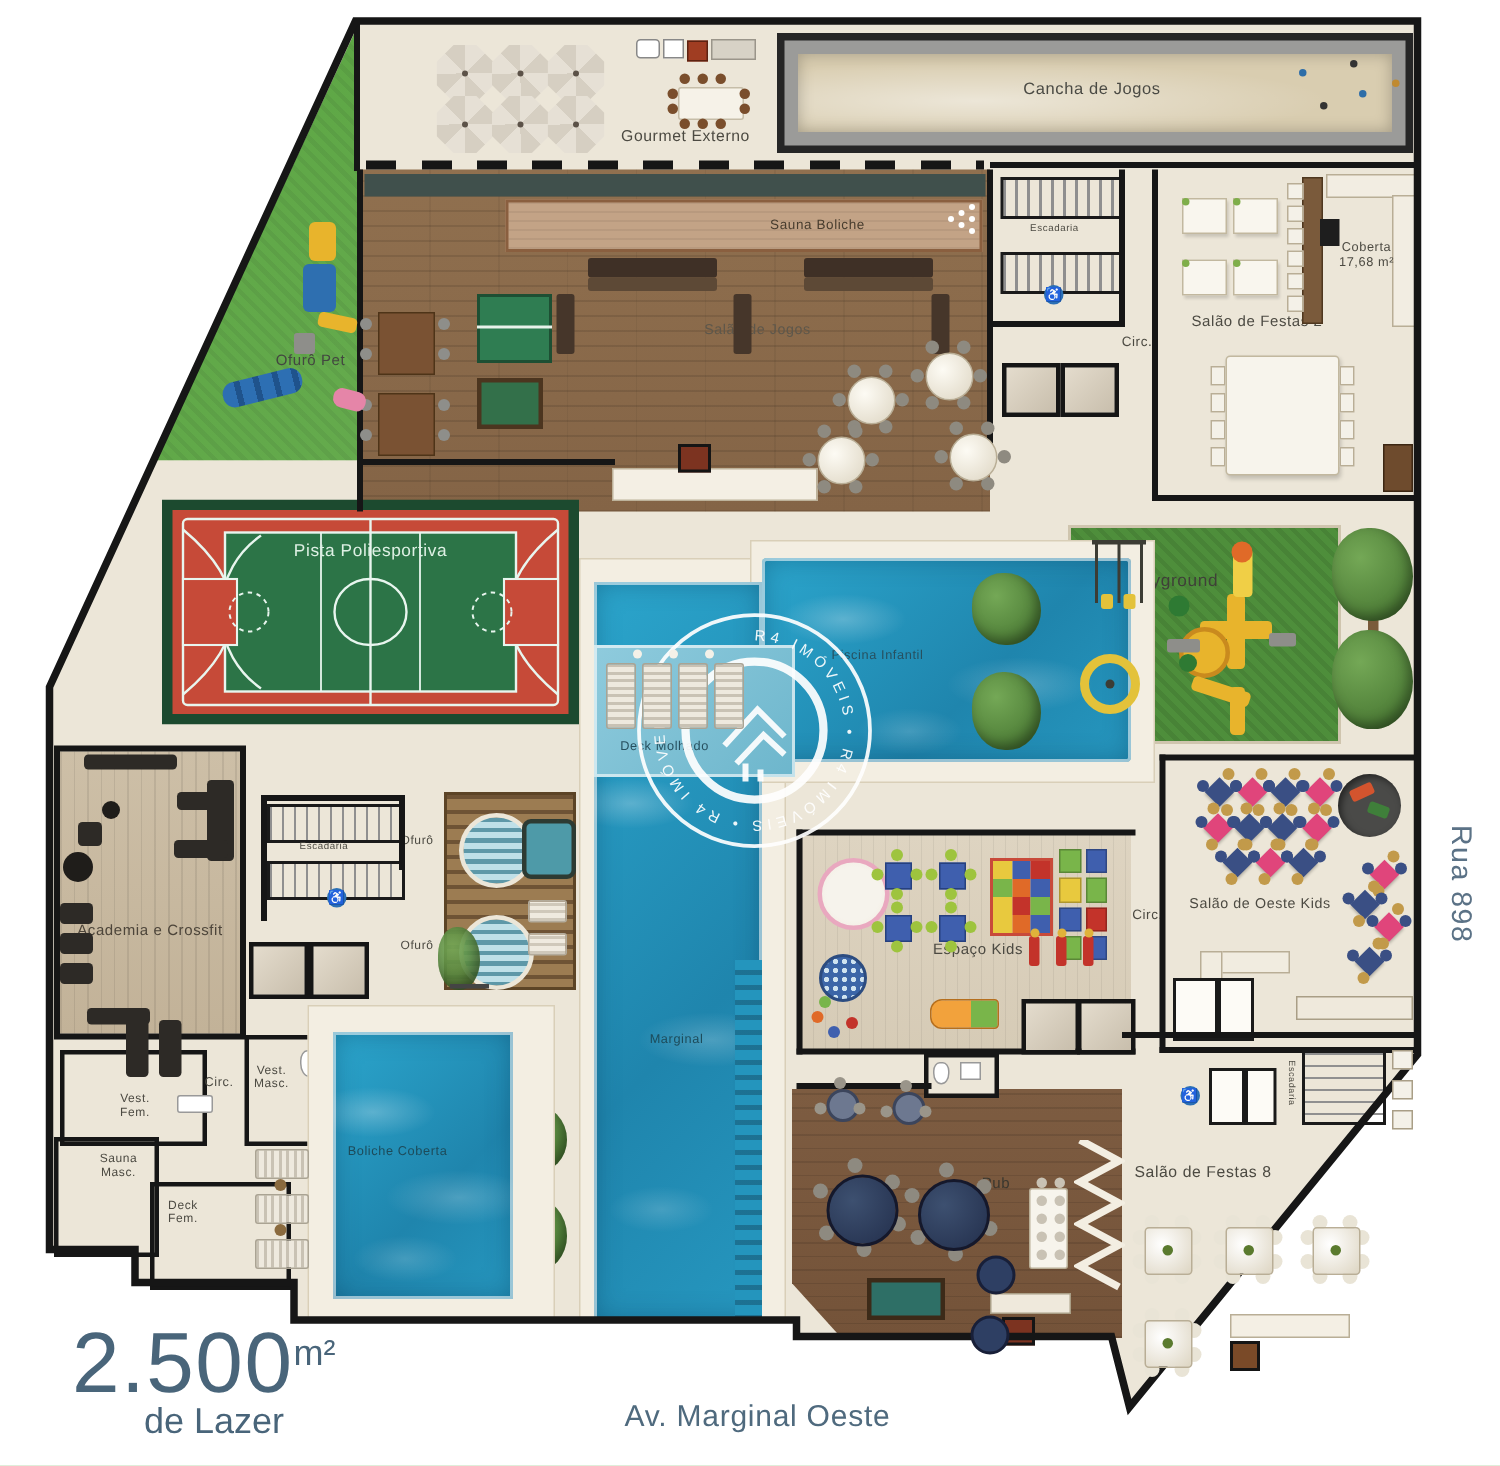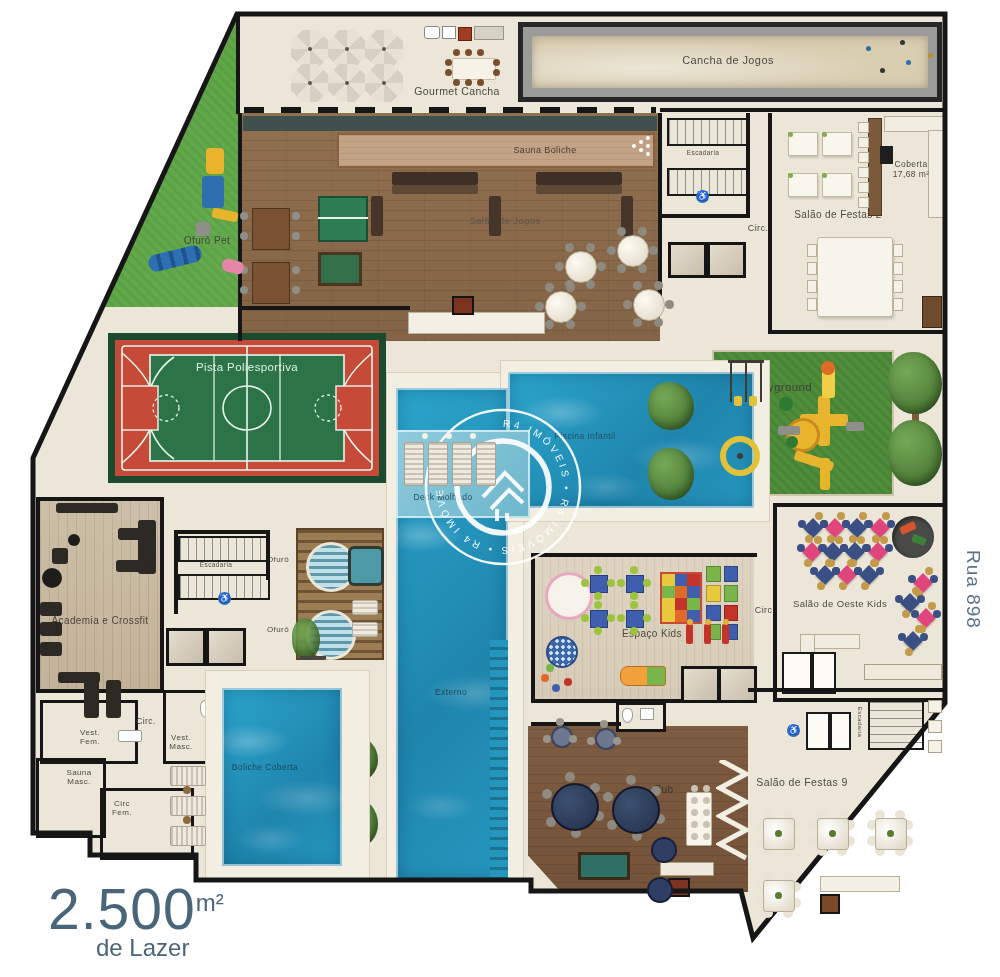--- a/index.html
+++ b/index.html
@@ -52,21 +52,21 @@
 
   <div class="floor"></div>
 
   <div class="abs grass" style="left:0;top:0;width:1000px;height:977px;clip-path:polygon(239px 16px,239px 307px,104px 307px);"></div>
 
   <div class="abs" style="left:518px;top:22px;width:424px;height:80px;background:#9b9b99;border:5px solid #262626;box-sizing:border-box;padding:9px;">
     <div style="width:100%;height:100%;background:radial-gradient(ellipse at 30% 60%,rgba(255,255,255,.5),transparent 60%),#d9cdb0;box-shadow:inset 0 0 10px rgba(0,0,0,.25);"></div>
   </div>
   <div class="lbl" style="left:728px;top:60px;font-size:11px;color:#4a4a44;">Cancha  de Jogos</div>
 
-  <div class="lbl" style="left:457px;top:91px;font-size:10.5px;">Gourmet Cancha</div>
+  <div class="lbl" style="left:457px;top:91px;font-size:10.5px;">Gourmet Externo</div>
   <div class="abs" style="left:424px;top:26px;width:14px;height:11px;background:#fff;border:1px solid #888;border-radius:3px;"></div>
   <div class="abs" style="left:442px;top:26px;width:12px;height:11px;background:#fff;border:1px solid #888;"></div>
   <div class="abs" style="left:458px;top:27px;width:12px;height:12px;background:#a03d22;border:1px solid #5d2211;"></div>
   <div class="abs" style="left:474px;top:26px;width:28px;height:12px;background:#d7d2c6;border:1px solid #9a958a;"></div>
   <div class="abs" style="left:452px;top:58px;width:42px;height:20px;background:#f6f2e8;border:1px solid #c6bda8;border-radius:2px;"></div>
 
   <div class="abs wood" style="left:240px;top:113px;width:420px;height:228px;"></div>
   <div class="abs" style="left:243px;top:116px;width:414px;height:15px;background:#40504c;"></div>
 
   <div class="abs" style="left:337px;top:133px;width:318px;height:35px;background:repeating-linear-gradient(0deg,rgba(0,0,0,.06) 0 1px,transparent 1px 6px),#c3a386;border:2px solid #8a5f3f;box-sizing:border-box;"></div>
@@ -127,21 +127,21 @@
   <div class="abs blob" style="left:888px;top:420px;width:54px;height:66px;"></div>
 
   <div class="abs deck" style="left:386px;top:372px;width:136px;height:508px;"></div>
   <div class="abs deck" style="left:500px;top:360px;width:268px;height:160px;"></div>
   <div class="abs water" style="left:508px;top:372px;width:246px;height:136px;border-radius:3px;"></div>
   <div class="abs water" style="left:396px;top:388px;width:112px;height:492px;"></div>
   <div class="abs" style="left:396px;top:430px;width:134px;height:88px;background:linear-gradient(135deg,#8fcbdd,#6db6cc);box-shadow:inset 0 0 0 2px rgba(255,255,255,.6);"></div>
   <div class="abs" style="left:490px;top:640px;width:18px;height:240px;background:repeating-linear-gradient(0deg,rgba(20,70,95,.45) 0 3px,transparent 3px 10px),#2495bd;"></div>
   <div class="lbl" style="left:585px;top:437px;font-size:8.5px;color:#27505f;">Piscina Infantil</div>
   <div class="lbl" style="left:443px;top:498px;font-size:8.5px;color:#27505f;">Deck Molhado</div>
-  <div class="lbl" style="left:451px;top:693px;font-size:8.5px;color:#1d4b5a;">Externo</div>
+  <div class="lbl" style="left:451px;top:693px;font-size:8.5px;color:#1d4b5a;">Marginal</div>
 
   <div class="abs blob" style="left:648px;top:382px;width:46px;height:48px;"></div>
   <div class="abs blob" style="left:648px;top:448px;width:46px;height:52px;"></div>
   <div class="abs blob" style="left:334px;top:736px;width:44px;height:46px;"></div>
   <div class="abs blob" style="left:334px;top:798px;width:44px;height:50px;"></div>
 
   <div class="abs" style="left:296px;top:528px;width:84px;height:128px;background:repeating-linear-gradient(180deg,#6e5335 0 3px,#9c7c52 3px 10px);border:2px solid #5c4426;"></div>
   <div class="abs" style="left:306px;top:542px;width:44px;height:44px;border-radius:50%;background:repeating-linear-gradient(180deg,#5e98a8 0 3px,#bfe0e8 3px 7px);border:3px solid #ece6d8;"></div>
   <div class="abs" style="left:306px;top:610px;width:44px;height:44px;border-radius:50%;background:repeating-linear-gradient(180deg,#5e98a8 0 3px,#bfe0e8 3px 7px);border:3px solid #ece6d8;"></div>
   <div class="abs" style="left:348px;top:546px;width:30px;height:34px;border-radius:6px;background:#4e9aa8;border:3px solid #2d3b33;"></div>
@@ -159,24 +159,24 @@
   <div class="abs marble" style="left:206px;top:628px;width:34px;height:32px;"></div>
 
   <div class="abs woodlight" style="left:36px;top:497px;width:128px;height:196px;border:4px solid #161616;box-sizing:border-box;"></div>
   <div class="lbl" style="left:100px;top:621px;font-size:10px;color:#4d453a;">Academia e Crossfit</div>
 
   <div class="abs" style="left:40px;top:700px;width:92px;height:58px;border:3px solid #161616;"></div>
   <div class="abs" style="left:163px;top:690px;width:80px;height:68px;border:3px solid #161616;"></div>
   <div class="abs" style="left:36px;top:758px;width:64px;height:74px;border:3px solid #161616;"></div>
   <div class="abs" style="left:100px;top:788px;width:88px;height:66px;border:3px solid #161616;"></div>
   <div class="lbl wrap" style="left:146px;top:722px;font-size:8.5px;">Circ.</div>
-  <div class="lbl wrap" style="left:181px;top:742px;font-size:8px;width:34px;">Vest. Masc.</div>
+  <div class="lbl wrap" style="left:181px;top:718px;font-size:8px;width:34px;">Vest. Masc.</div>
   <div class="lbl wrap" style="left:90px;top:737px;font-size:8px;width:30px;">Vest. Fem.</div>
   <div class="lbl wrap" style="left:79px;top:777px;font-size:8px;width:36px;">Sauna Masc.</div>
-  <div class="lbl wrap" style="left:122px;top:808px;font-size:8px;width:36px;">Circ Fem.</div>
+  <div class="lbl wrap" style="left:122px;top:808px;font-size:8px;width:36px;">Deck Fem.</div>
   <div class="abs" style="left:118px;top:730px;width:22px;height:10px;background:#fff;border:1px solid #999;border-radius:2px;"></div>
   <div class="abs" style="left:200px;top:700px;width:10px;height:16px;background:#fff;border:1px solid #999;border-radius:40% 40% 50% 50%;"></div>
 
   <div class="abs deck" style="left:205px;top:670px;width:163px;height:210px;"></div>
   <div class="abs water" style="left:222px;top:688px;width:120px;height:178px;"></div>
   <div class="lbl" style="left:265px;top:768px;font-size:8.5px;color:#1d4b5a;">Boliche Coberta</div>
   <div class="abs" style="left:300px;top:656px;width:26px;height:3px;background:#444;"></div>
 
   <div class="abs woodpale" style="left:534px;top:556px;width:220px;height:144px;"></div>
   <div class="abs wall" style="left:531px;top:553px;width:226px;height:4px;"></div>
@@ -225,21 +225,21 @@
   <div class="abs" style="left:900px;top:524px;width:16px;height:8px;background:#d3542e;transform:rotate(-25deg);border-radius:2px;"></div>
   <div class="abs" style="left:912px;top:536px;width:14px;height:8px;background:#3f7f3a;transform:rotate(20deg);border-radius:2px;"></div>
   <div class="abs" style="left:800px;top:634px;width:58px;height:13px;background:#f1ece0;border:1px solid #b9ae96;"></div>
   <div class="abs" style="left:800px;top:634px;width:13px;height:34px;background:#f1ece0;border:1px solid #b9ae96;"></div>
 
   <div class="abs" style="left:782px;top:652px;width:26px;height:38px;background:#fdfbf6;border:2px solid #1a1a1a;"></div>
   <div class="abs" style="left:812px;top:652px;width:20px;height:38px;background:#fdfbf6;border:2px solid #1a1a1a;"></div>
   <div class="abs" style="left:864px;top:664px;width:76px;height:14px;background:#efe9dc;border:1px solid #a99e86;"></div>
   <div class="abs wall" style="left:773px;top:698px;width:172px;height:4px;"></div>
 
-  <div class="lbl" style="left:802px;top:782px;font-size:10.5px;">Salão de Festas 9</div>
+  <div class="lbl" style="left:802px;top:782px;font-size:10.5px;">Salão de Festas 8</div>
   <div class="abs stairs treadsV" style="left:868px;top:700px;width:52px;height:46px;"></div>
   <div class="lbl" style="left:860px;top:722px;font-size:6px;writing-mode:vertical-rl;transform:translate(-50%,-50%);">Escadaria</div>
   <div class="abs" style="left:806px;top:712px;width:20px;height:34px;background:#fdfbf6;border:2px solid #1a1a1a;"></div>
   <div class="abs" style="left:830px;top:712px;width:17px;height:34px;background:#fdfbf6;border:2px solid #1a1a1a;"></div>
   <div class="abs acc" style="left:787px;top:724px;">♿</div>
   <div class="abs" style="left:820px;top:876px;width:78px;height:14px;background:#f4efe4;border:1px solid #b9ae96;"></div>
   <div class="abs" style="left:820px;top:894px;width:16px;height:16px;background:#7a4a28;border:2px solid #151515;"></div>
   <div class="abs wall" style="left:748px;top:688px;width:197px;height:4px;"></div>
 
   <div class="abs woodpub" style="left:528px;top:726px;width:220px;height:166px;clip-path:polygon(0 0,100% 0,100% 100%,15% 100%,0 78%);"></div>
@@ -290,20 +290,21 @@
   <div class="lbl" style="left:207px;top:241px;font-size:10px;color:#434740;">Ofurô Pet</div>
 
   <svg class="abs" style="left:0;top:0;pointer-events:none;" width="1000" height="977" viewBox="0 0 1000 977">
     <polygon points="237,14 945,14 945,703 753,938 741,891 531,891 531,880 196,880 196,855 90,855 90,833 33,833 33,458" fill="none" stroke="#161616" stroke-width="5"></polygon>
   </svg>
 
   <div class="abs" style="left:48px;top:876px;color:#49657a;">
     <span style="font-size:57px;font-weight:400;letter-spacing:1px;">2.500</span><span style="font-size:24px;vertical-align:18px;">m²</span>
     <div style="font-size:24px;margin-top:-8px;margin-left:48px;">de Lazer</div>
   </div>
+  <div class="lbl" style="left:505px;top:945px;font-size:20px;color:#4f6a7e;letter-spacing:.5px;">Av. Marginal Oeste</div>
   <div class="abs" style="left:962px;top:550px;font-size:19px;color:#5b7286;writing-mode:vertical-rl;letter-spacing:1px;">Rua 898</div>
 
   <div id="decor">
       <div class="abs" style="left: 291px; top: 30px; width: 38px; height: 38px; clip-path: polygon(30% 0px, 70% 0px, 100% 30%, 100% 70%, 70% 100%, 30% 100%, 0px 70%, 0px 30%); background: conic-gradient(rgb(230, 224, 213) 0deg, rgb(230, 224, 213) 45deg, rgb(214, 207, 194) 0deg, rgb(214, 207, 194) 90deg, rgb(230, 224, 213) 0deg, rgb(230, 224, 213) 135deg, rgb(214, 207, 194) 0deg, rgb(214, 207, 194) 180deg, rgb(230, 224, 213) 0deg, rgb(230, 224, 213) 225deg, rgb(214, 207, 194) 0deg, rgb(214, 207, 194) 270deg, rgb(230, 224, 213) 0deg, rgb(230, 224, 213) 315deg, rgb(214, 207, 194) 0deg); box-shadow: rgba(120, 110, 95, 0.45) 3px 3px 0px;"></div>
       <div class="abs" style="left: 308px; top: 47px; width: 4px; height: 4px; border-radius: 50%; background: rgb(92, 82, 72); border: none;"></div>
       <div class="abs" style="left: 328px; top: 30px; width: 38px; height: 38px; clip-path: polygon(30% 0px, 70% 0px, 100% 30%, 100% 70%, 70% 100%, 30% 100%, 0px 70%, 0px 30%); background: conic-gradient(rgb(230, 224, 213) 0deg, rgb(230, 224, 213) 45deg, rgb(214, 207, 194) 0deg, rgb(214, 207, 194) 90deg, rgb(230, 224, 213) 0deg, rgb(230, 224, 213) 135deg, rgb(214, 207, 194) 0deg, rgb(214, 207, 194) 180deg, rgb(230, 224, 213) 0deg, rgb(230, 224, 213) 225deg, rgb(214, 207, 194) 0deg, rgb(214, 207, 194) 270deg, rgb(230, 224, 213) 0deg, rgb(230, 224, 213) 315deg, rgb(214, 207, 194) 0deg); box-shadow: rgba(120, 110, 95, 0.45) 3px 3px 0px;"></div>
       <div class="abs" style="left: 345px; top: 47px; width: 4px; height: 4px; border-radius: 50%; background: rgb(92, 82, 72); border: none;"></div>
       <div class="abs" style="left: 365px; top: 30px; width: 38px; height: 38px; clip-path: polygon(30% 0px, 70% 0px, 100% 30%, 100% 70%, 70% 100%, 30% 100%, 0px 70%, 0px 30%); background: conic-gradient(rgb(230, 224, 213) 0deg, rgb(230, 224, 213) 45deg, rgb(214, 207, 194) 0deg, rgb(214, 207, 194) 90deg, rgb(230, 224, 213) 0deg, rgb(230, 224, 213) 135deg, rgb(214, 207, 194) 0deg, rgb(214, 207, 194) 180deg, rgb(230, 224, 213) 0deg, rgb(230, 224, 213) 225deg, rgb(214, 207, 194) 0deg, rgb(214, 207, 194) 270deg, rgb(230, 224, 213) 0deg, rgb(230, 224, 213) 315deg, rgb(214, 207, 194) 0deg); box-shadow: rgba(120, 110, 95, 0.45) 3px 3px 0px;"></div>
       <div class="abs" style="left: 382px; top: 47px; width: 4px; height: 4px; border-radius: 50%; background: rgb(92, 82, 72); border: none;"></div>
       <div class="abs" style="left: 291px; top: 64px; width: 38px; height: 38px; clip-path: polygon(30% 0px, 70% 0px, 100% 30%, 100% 70%, 70% 100%, 30% 100%, 0px 70%, 0px 30%); background: conic-gradient(rgb(230, 224, 213) 0deg, rgb(230, 224, 213) 45deg, rgb(214, 207, 194) 0deg, rgb(214, 207, 194) 90deg, rgb(230, 224, 213) 0deg, rgb(230, 224, 213) 135deg, rgb(214, 207, 194) 0deg, rgb(214, 207, 194) 180deg, rgb(230, 224, 213) 0deg, rgb(230, 224, 213) 225deg, rgb(214, 207, 194) 0deg, rgb(214, 207, 194) 270deg, rgb(230, 224, 213) 0deg, rgb(230, 224, 213) 315deg, rgb(214, 207, 194) 0deg); box-shadow: rgba(120, 110, 95, 0.45) 3px 3px 0px;"></div>

